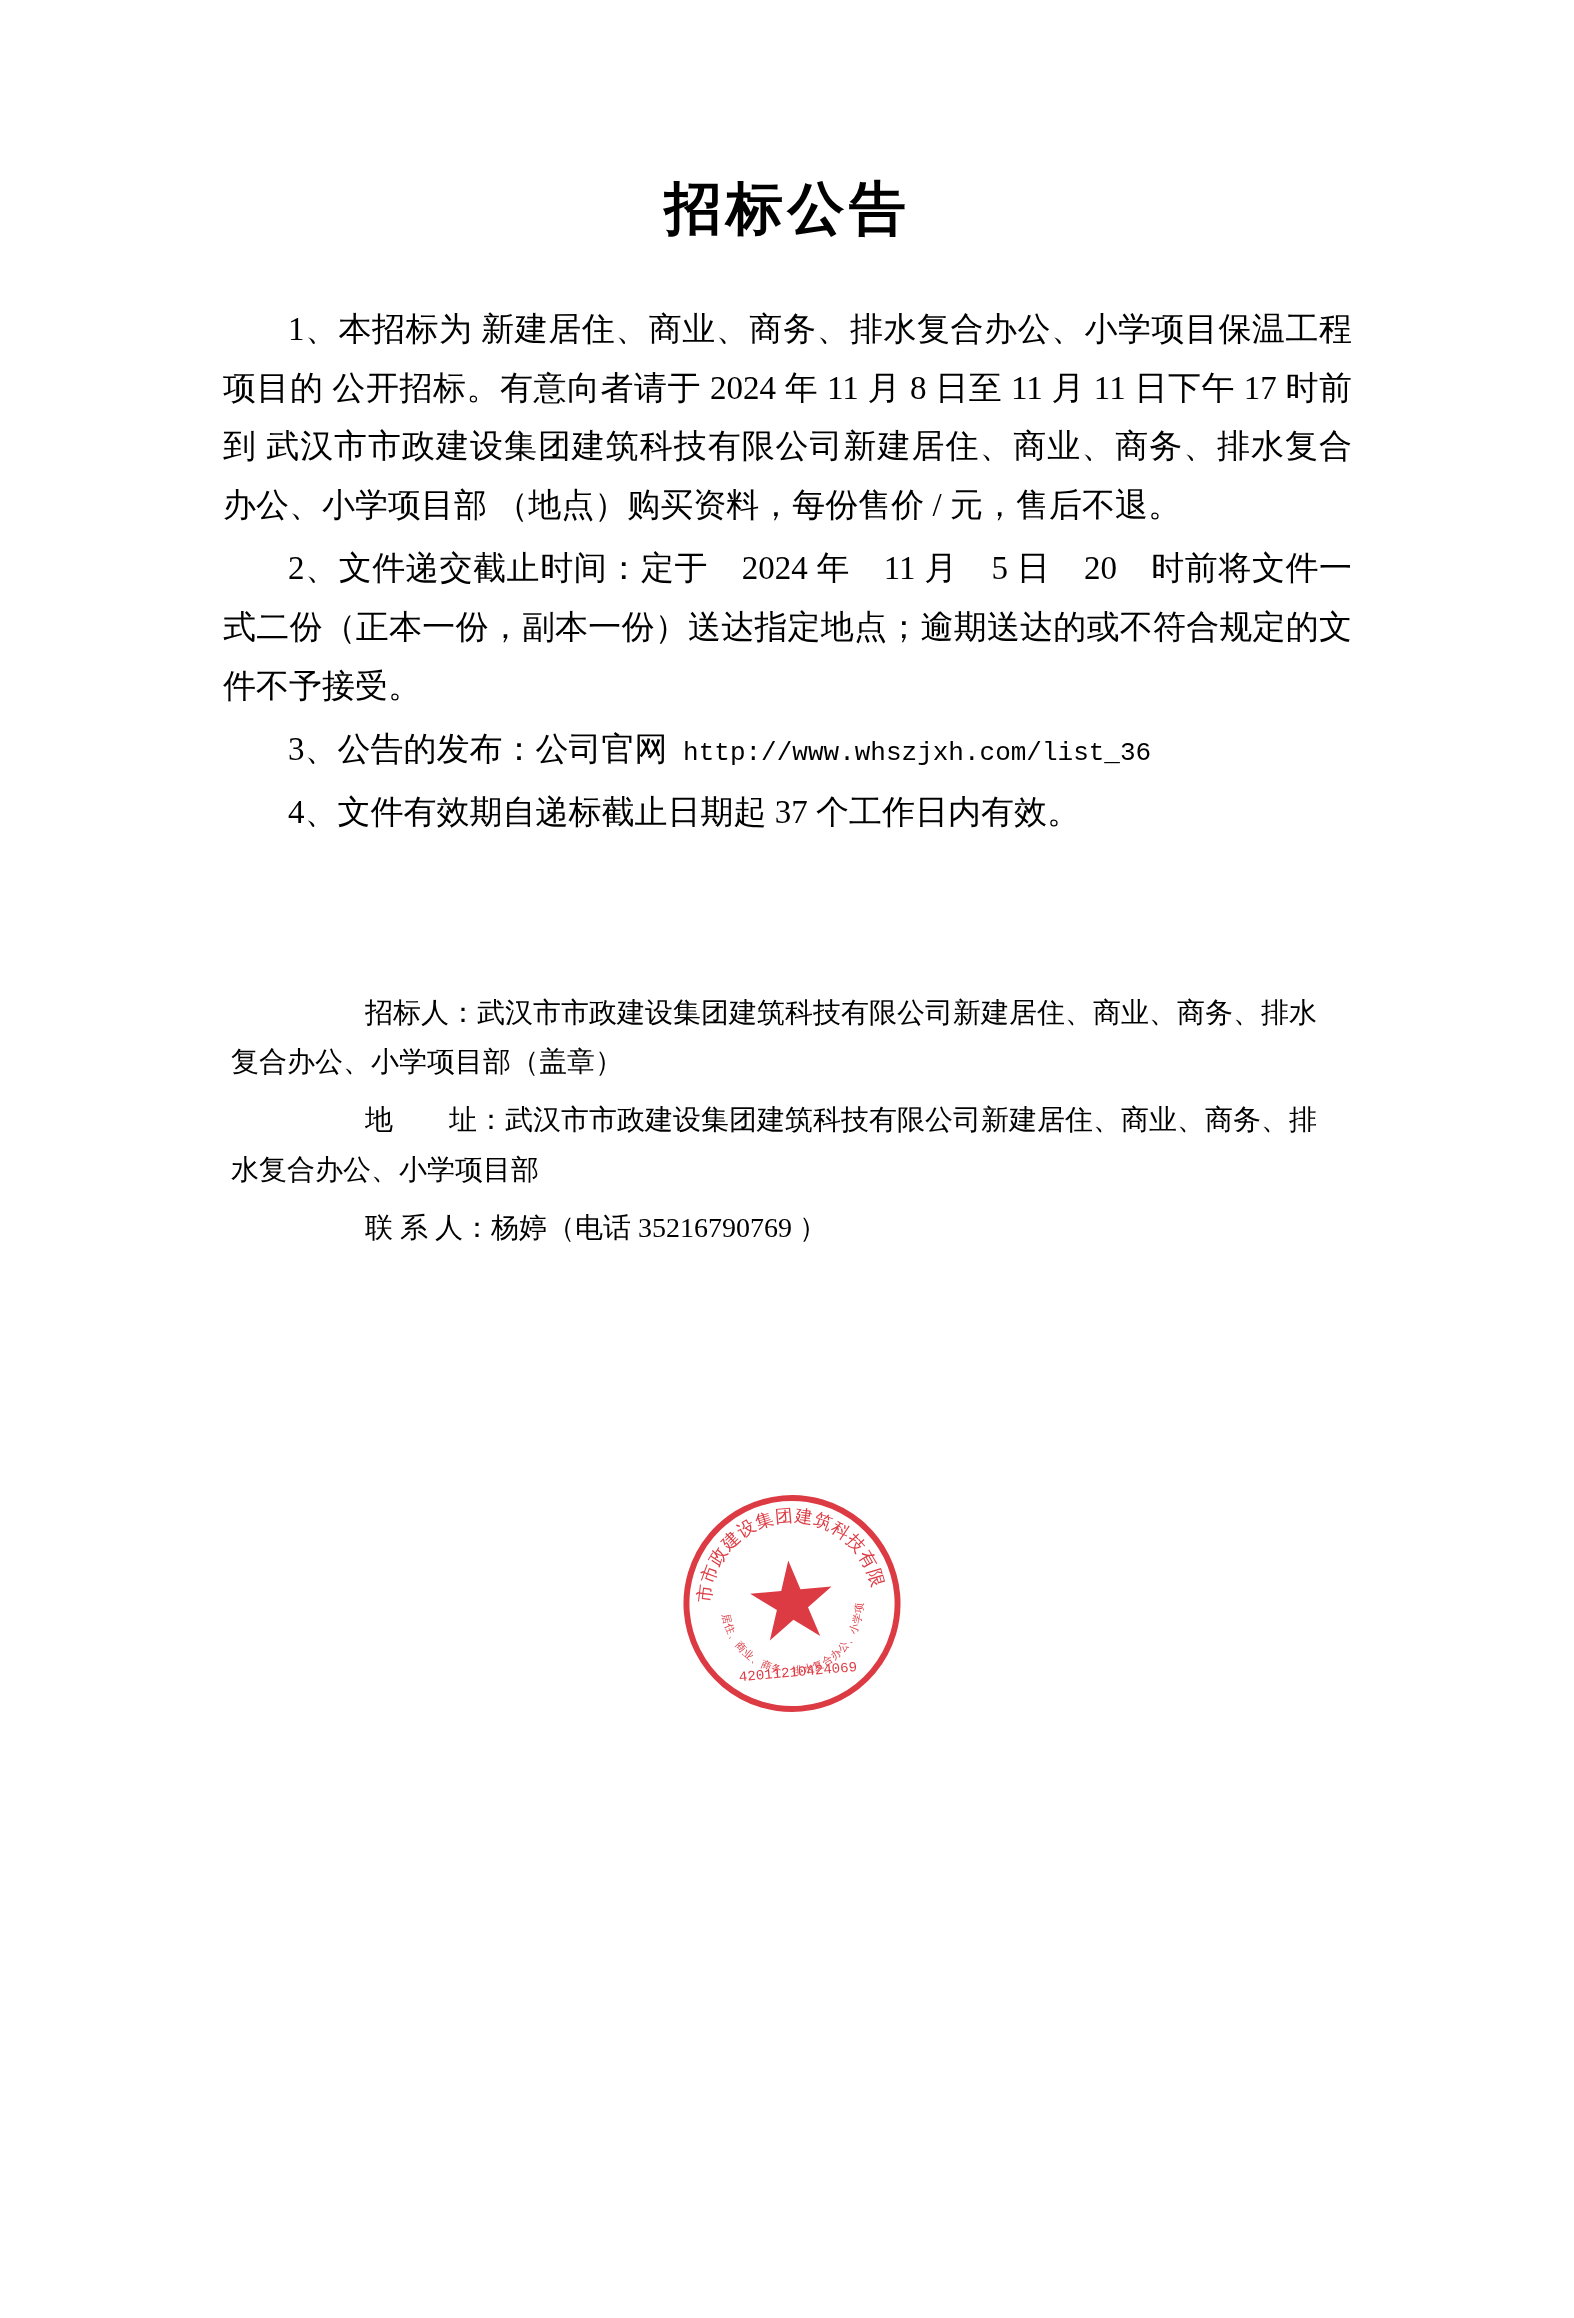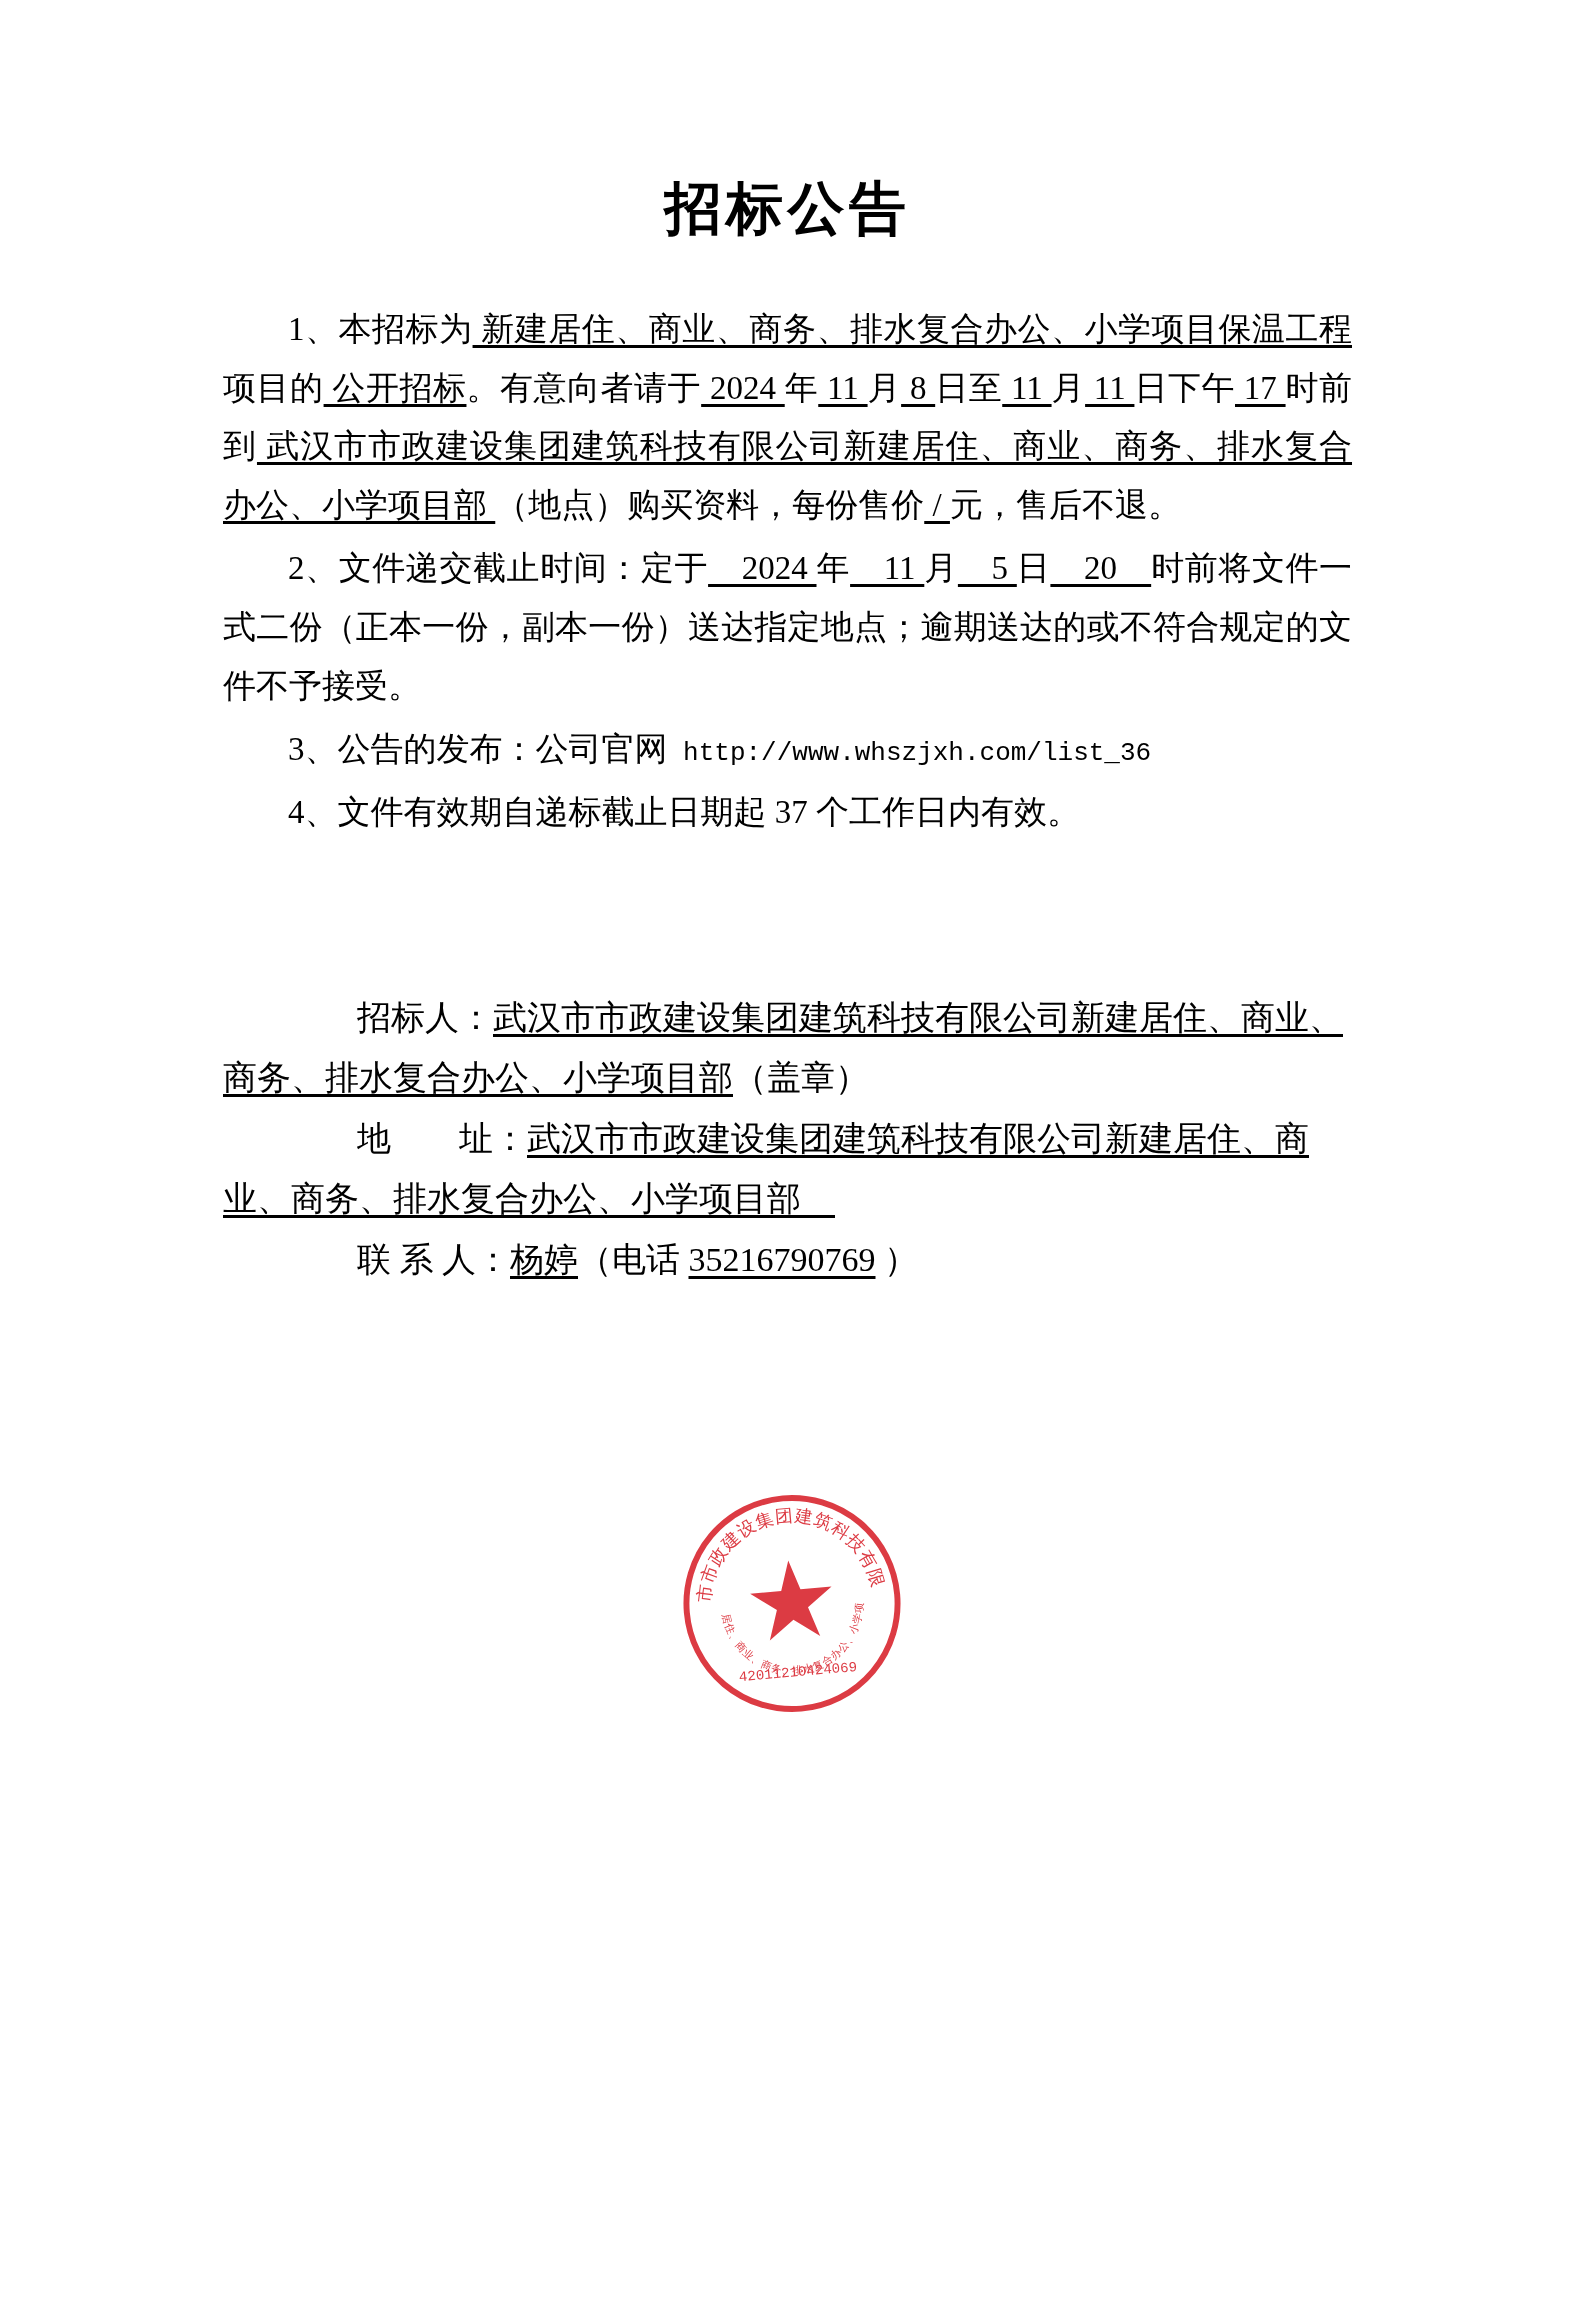--- a/index.html
+++ b/index.html
@@ -35,38 +35,37 @@
     line-height: 1.78;
     text-align: justify;
     text-justify: inter-ideograph;
     margin: 0 0 4.5px 0;
     text-indent: 0;
   }
   .para.indent {
     text-indent: 65px;
   }
   .u {
-    text-decoration: underline;
     text-underline-offset: 4.5px;
   }
   .mono {
     font-family: "Liberation Mono", "DejaVu Sans Mono", monospace;
     font-size: 26px;
     letter-spacing: 0px;
   }
   .block-gap {
     height: 89px;
   }
   .sig-block {
     margin-top: 52px;
   }
   .sig-line {
-    font-size: 34px;
+    font-size: 28px;
     line-height: 1.78;
-    margin: 0;
+    margin: 8px;
   }
   .sig-line.ind {
     text-indent: 134px;
   }
   .sig-line.ind2 {
     text-indent: 134px;
   }
   
   .seal {
     position: absolute;

